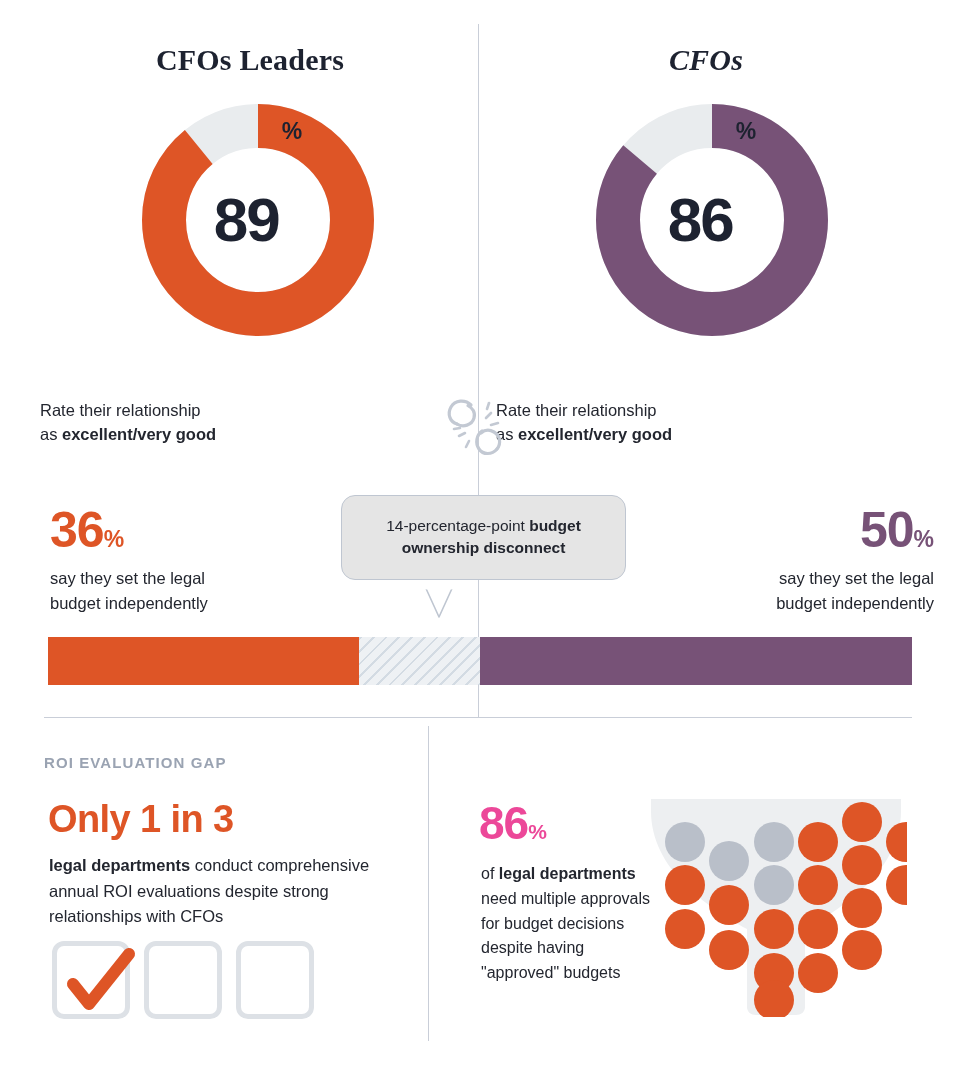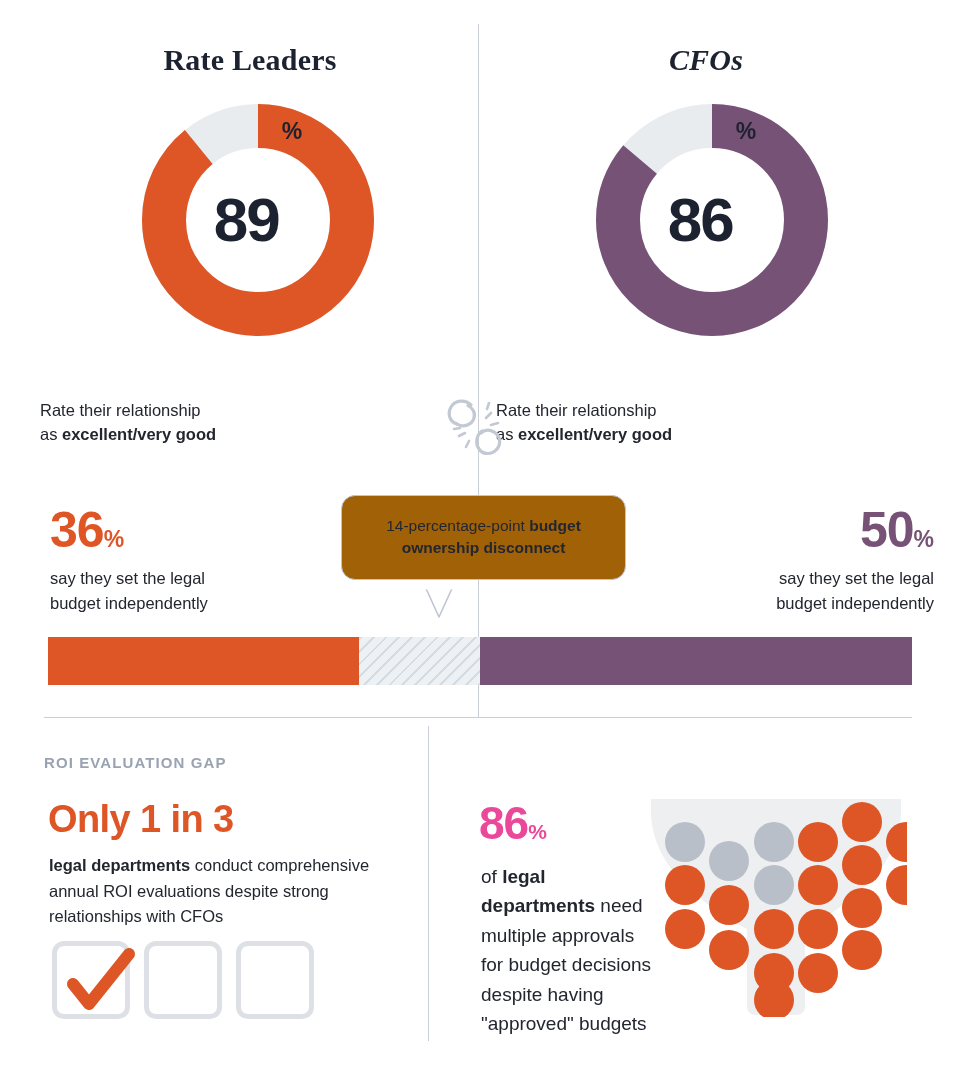--- a/index.html
+++ b/index.html
@@ -112,21 +112,21 @@
 
   
   .callout {
     position: absolute;
     left: 341px;
     top: 495px;
     width: 285px;
     box-sizing: border-box;
     border: 1px solid #bfc6d1;
     border-radius: 14px;
-    background: #a16207;
+    background: #e5e5e5;
     padding: 19px 22px 20px;
     text-align: center;
     font-size: 15.5px;
     line-height: 1.42;
     color: #23262f;
   }
   .callout b { font-weight: bold; }
   .callout-tail, .callout-tail-fill {
     position: absolute;
     left: 408px;
@@ -233,41 +233,41 @@
     line-height: 1;
     letter-spacing: -1px;
     color: #ec4899;
   }
   .bn-big .sym { font-size: 21px; letter-spacing: 0; }
   .bn-body {
     position: absolute;
     left: 481px;
     top: 862px;
     width: 180px;
-    font-size: 19px;
+    font-size: 16px;
     line-height: 1.55;
     color: #23262f;
   }
   .bn-body b { font-weight: bold; }
   .funnel {
     position: absolute;
     left: 645px;
     top: 795px;
   }
 </style>
 </head>
 <body>
 
 <div class="stage">
 
   <div class="v-divider-top"></div>
   <div class="h-divider"></div>
   <div class="v-divider-bottom"></div>
 
-  <div class="col-title left">Rate Leaders</div>
+  <div class="col-title left">CFOs Leaders</div>
   <div class="col-title right">CFOs</div>
 
   <div class="donut-wrap left">
     <div class="donut">
       <svg width="232" height="232" viewBox="0 0 232 232">
         <circle cx="116" cy="116" r="94" fill="none" stroke="#E9ECEE" stroke-width="44"></circle>
         <circle id="arc-left" cx="116" cy="116" r="94" fill="none" stroke="#DE5526" stroke-width="44" transform="rotate(-90 116 116)" stroke-dasharray="525.6512827986443 64.96813607623687"></circle>
       </svg>
       <div class="donut-center">
         <span class="donut-num">89</span>

